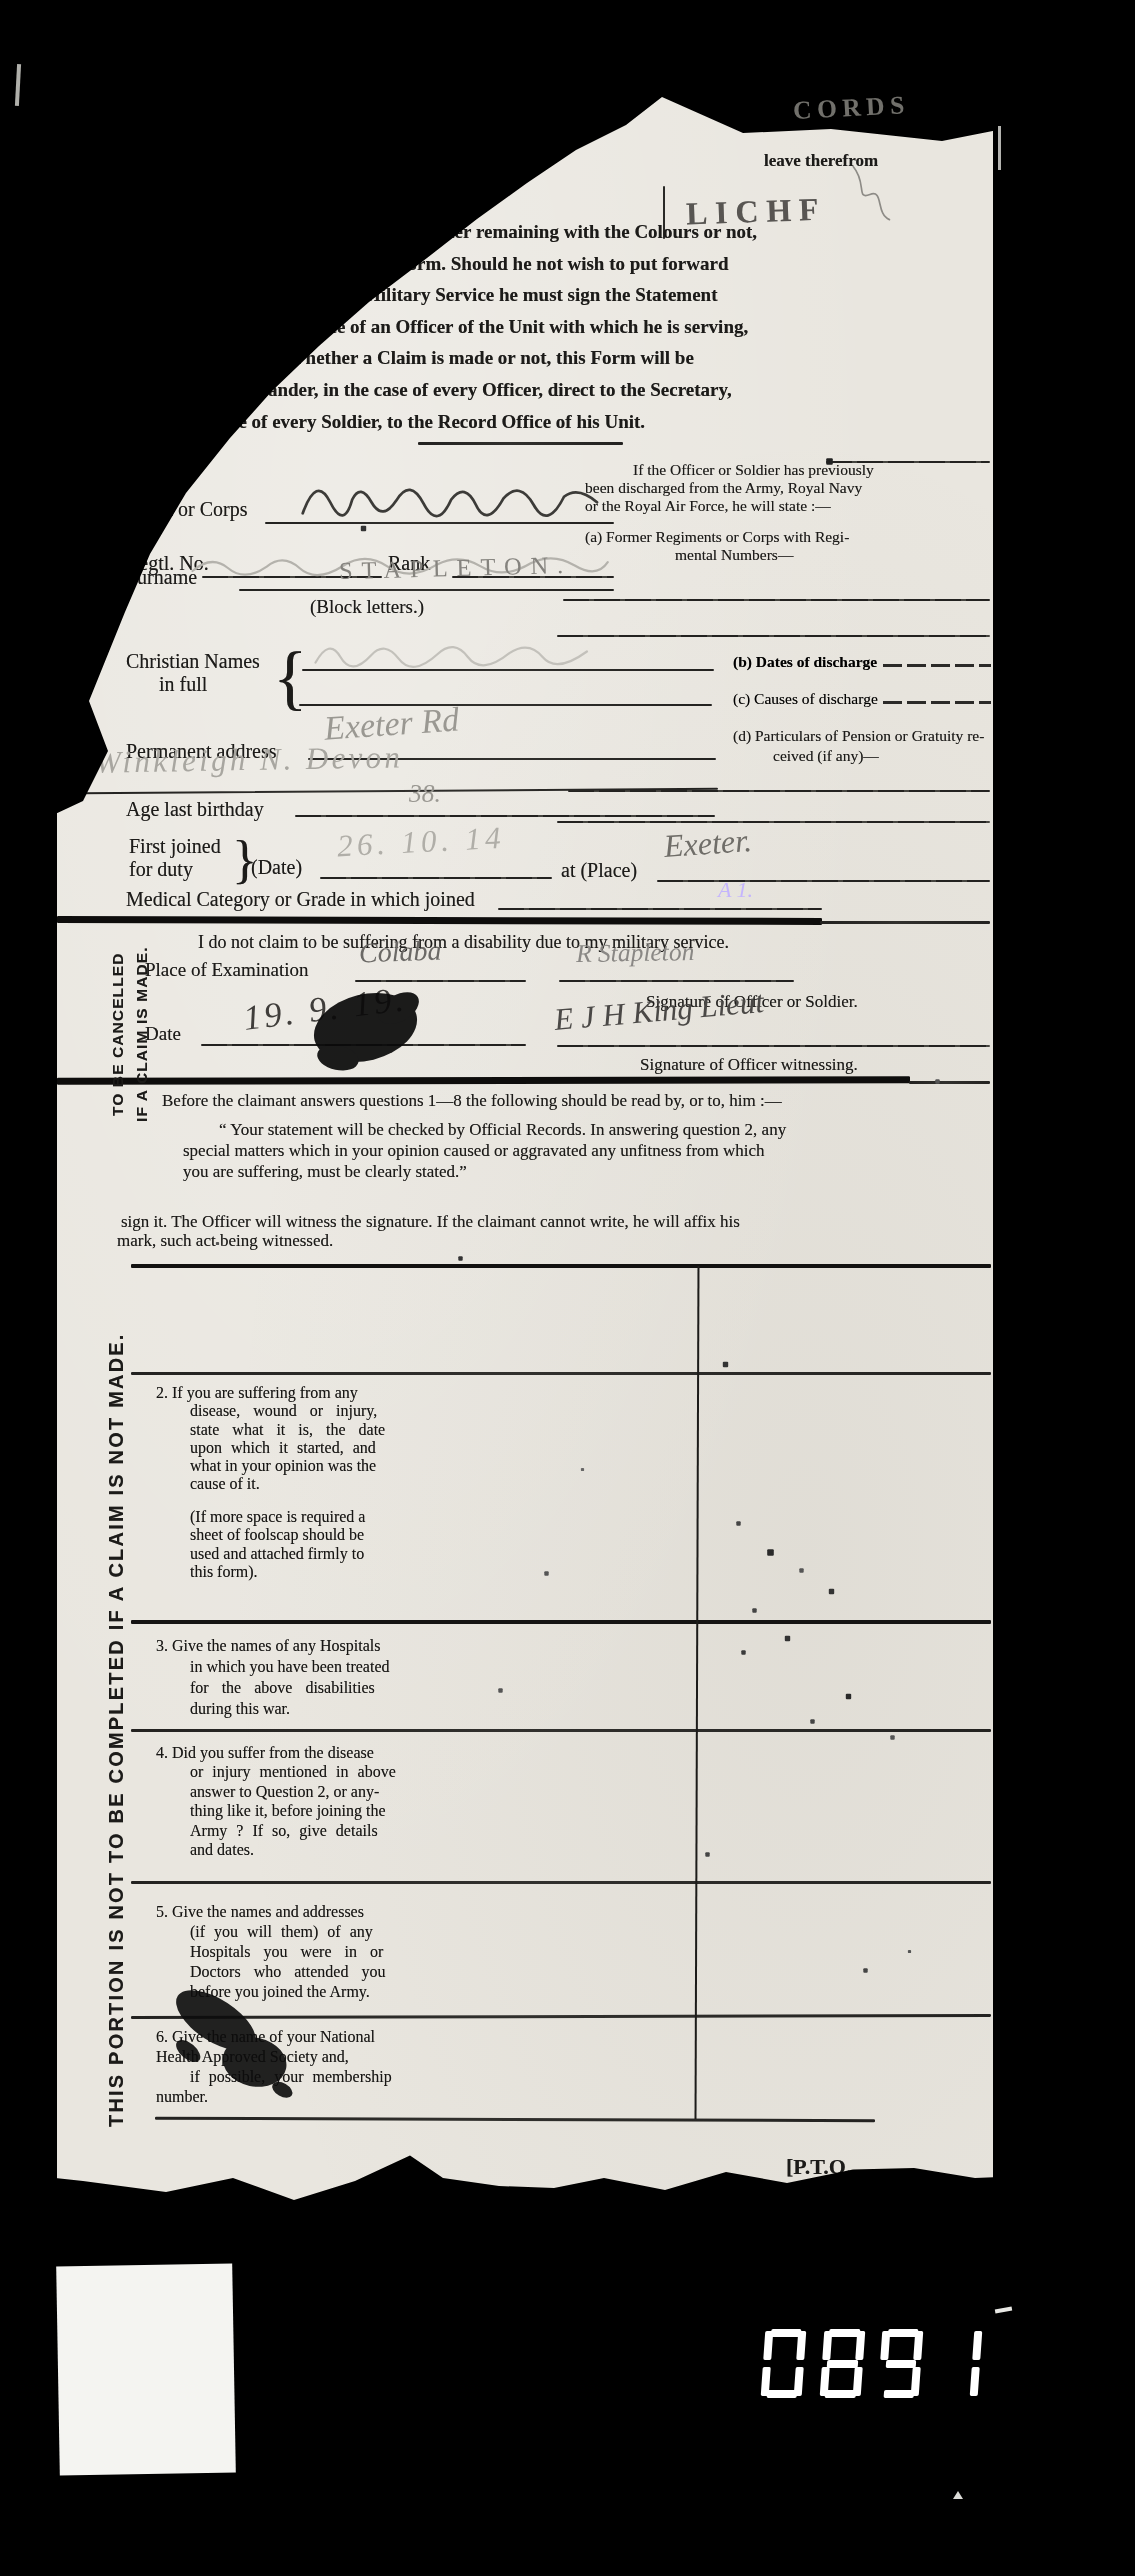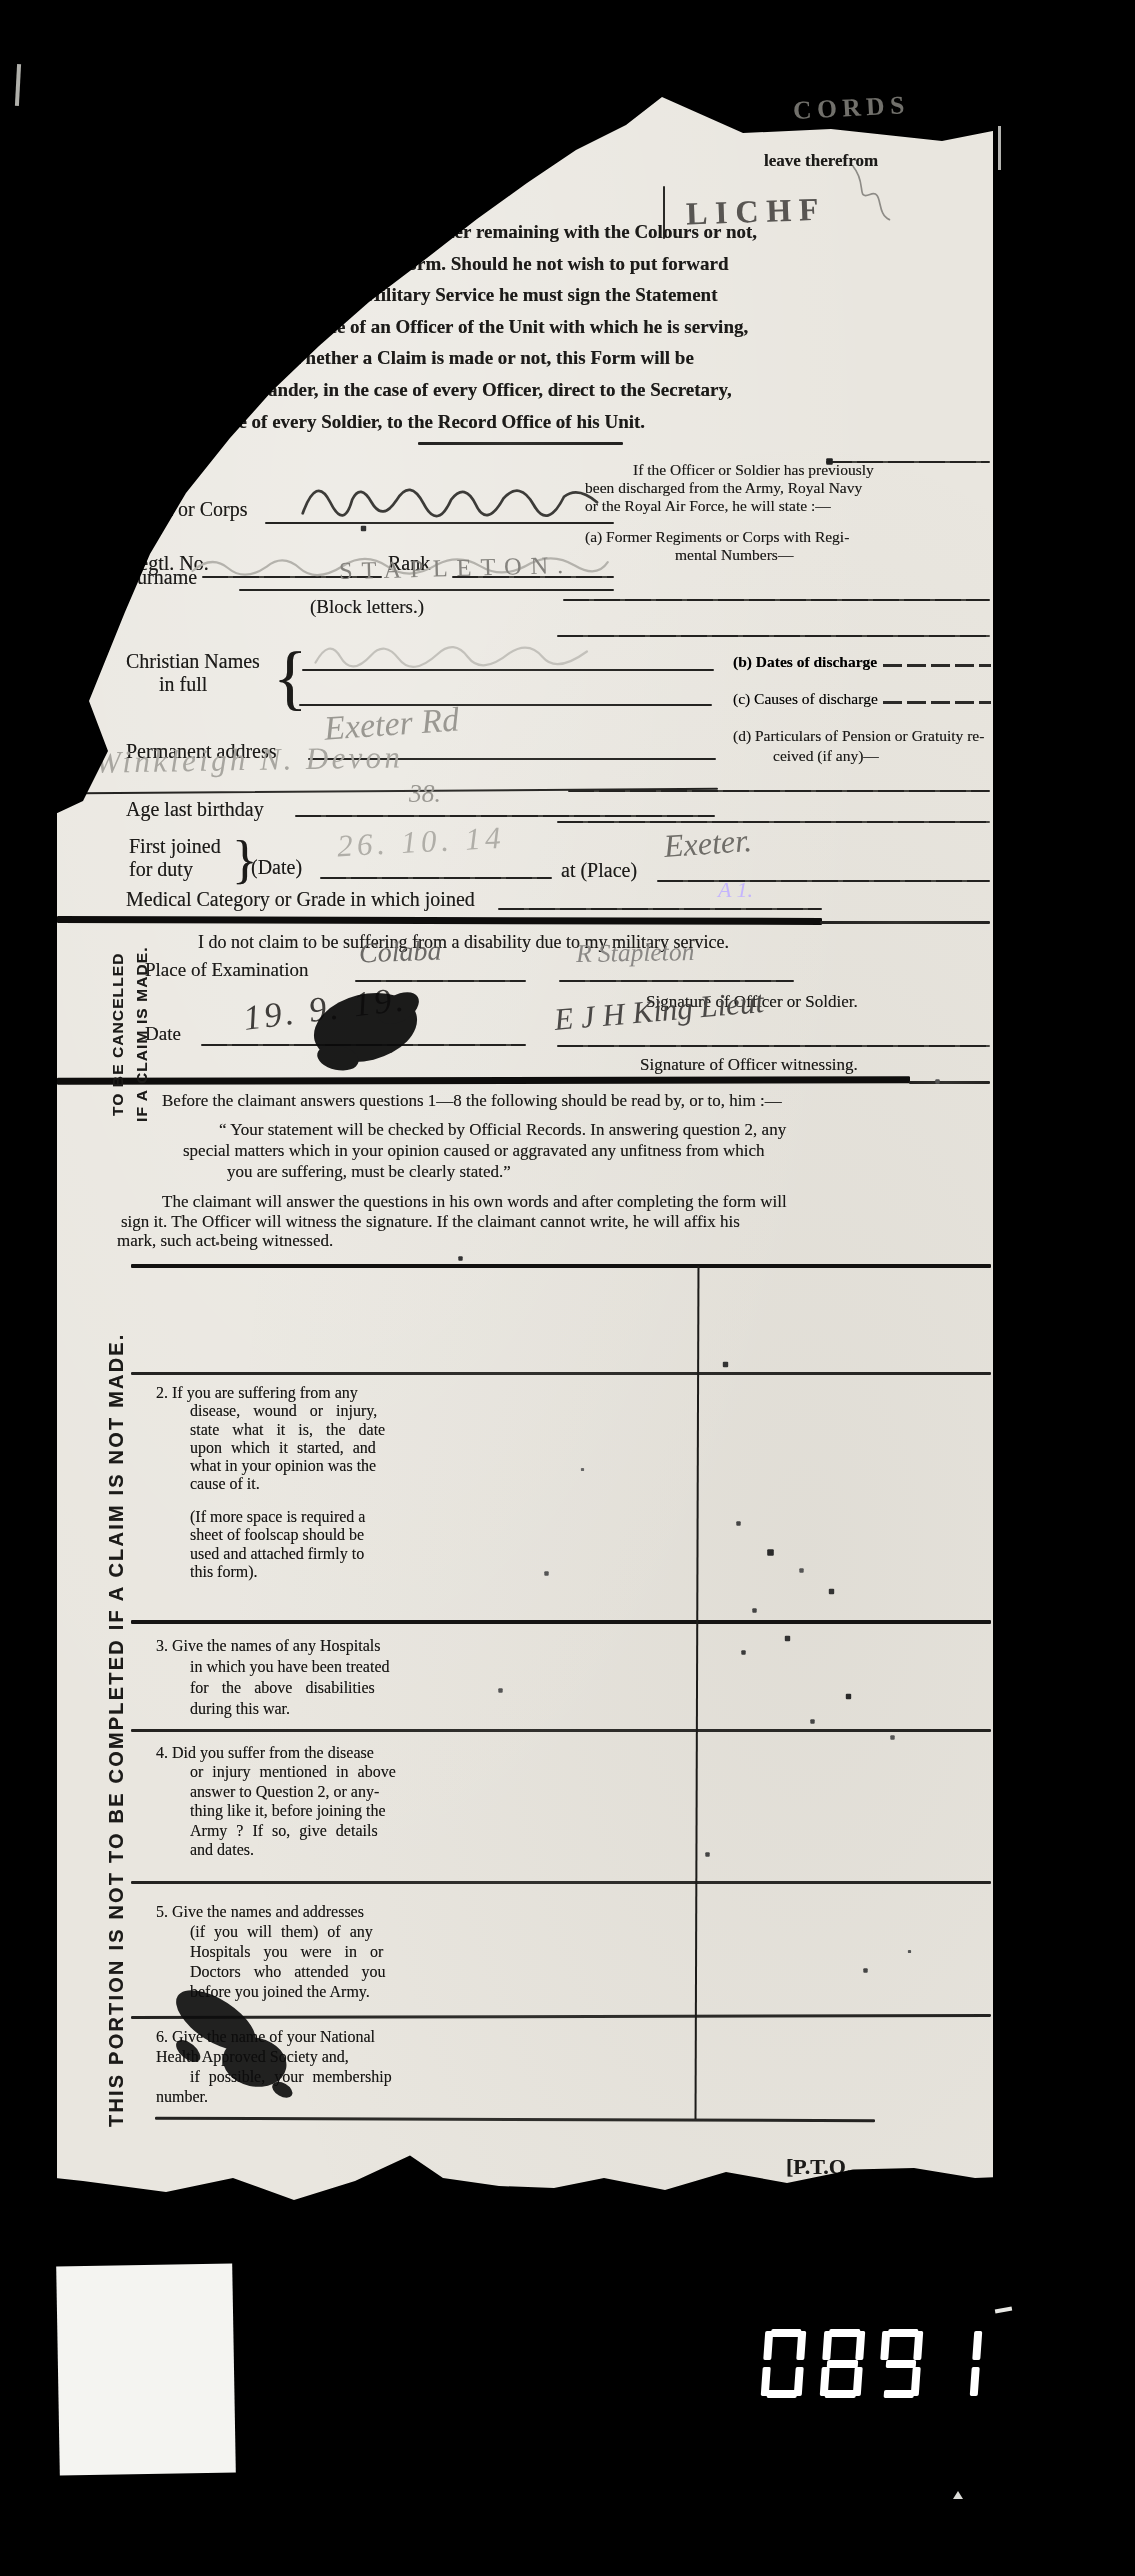--- a/index.html
+++ b/index.html
@@ -158,22 +158,21 @@
   <div class="rule rough" style="left:557px;top:1045px;width:433px;"></div>
   <div class="hw" style="left:554px;top:993px;font-size:31px;color:#4a4846;transform:rotate(-5deg);">E J H King Lieut</div>
   <div class="t" style="left:640px;top:1055px;font-size:17px;">Signature of Officer witnessing.</div>
 
   <div class="rule" style="left:57px;top:1077px;width:853px;height:6.7px;background:#0e0d0c;transform:rotate(-0.1deg);"></div>
   <div class="rule" style="left:909px;top:1081px;width:81px;height:2.8px;"></div>
 
   <div class="t" style="left:162px;top:1091px;font-size:17px;">Before the claimant answers questions 1—8 the following should be read by, or to, him :—</div>
   <div class="t" style="left:219px;top:1120px;font-size:17px;">“ Your statement will be checked by Official Records.  In answering question 2, any</div>
   <div class="t" style="left:183px;top:1141px;font-size:17px;">special matters which in your opinion caused or aggravated any unfitness from which</div>
-  <div class="t" style="left:183px;top:1162px;font-size:17px;margin-left:44px;">you are suffering, must be clearly stated.”</div>
-  <div class="t" style="left:162px;top:1192px;font-size:17px;">The claimant will answer the questions in his own words and after completing the form will</div>
+  <div class="t" style="left:183px;top:1162px;font-size:17px;">you are suffering, must be clearly stated.”</div>
   <div class="t" style="left:121px;top:1212px;font-size:17px;">sign it.  The Officer will witness the signature.  If the claimant cannot write, he will affix his</div>
   <div class="t" style="left:117px;top:1231px;font-size:17px;">mark, such act being witnessed.</div>
 
   <div class="t b" style="left:105px;top:2127px;width:865px;font-size:20px;font-family:'Liberation Sans',sans-serif;letter-spacing:2.2px;transform:rotate(-90deg);transform-origin:0 0;">THIS PORTION IS NOT TO BE COMPLETED IF A CLAIM IS NOT MADE.</div>
 
   <div class="rule" style="left:131px;top:1264px;width:860px;height:4.4px;background:#121110;"></div>
   <div class="rule" style="left:131px;top:1372px;width:860px;height:2.8px;"></div>
   <div class="rule" style="left:131px;top:1620px;width:860px;height:3.9px;background:#151413;"></div>
   <div class="rule" style="left:131px;top:1729px;width:860px;height:2.8px;"></div>
   <div class="rule" style="left:131px;top:1881px;width:860px;height:3.3px;"></div>

